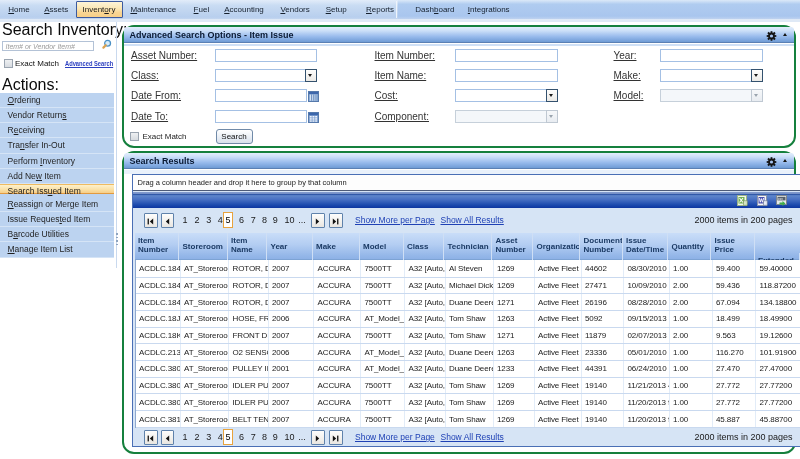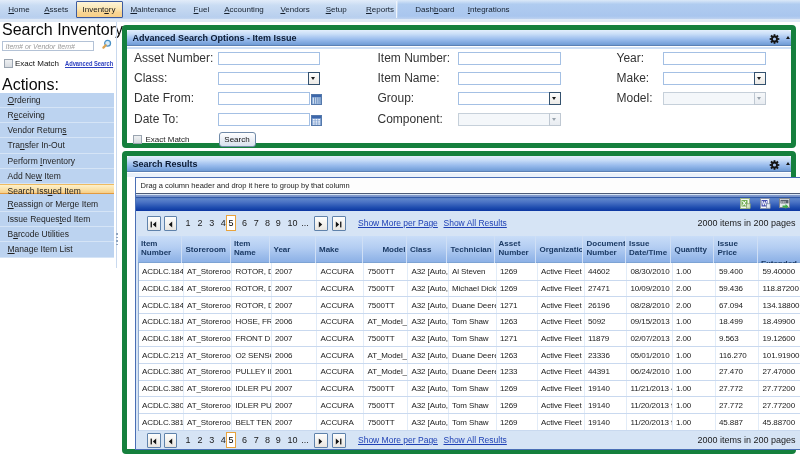--- a/index.html
+++ b/index.html
@@ -26,29 +26,29 @@
      font-size:7px;font-style:italic;color:#9a9a9a;line-height:9px;padding-left:3px;}
   #sb-check{left:4px;top:58.5px;width:9px;height:9px;border:1px solid #9aa4b0;background:linear-gradient(#eef0f2,#d7dbe0);}
   #actions{left:0;top:92.5px;width:113.5px;}
   #actions div{height:15.3px;line-height:15.3px;padding-left:7.5px;font-size:8.5px;color:#1f1f1f;
      background:#bcd3f0;border-bottom:1px solid rgba(255,255,255,.38);}
   #actions div.sel{background:linear-gradient(#fdf0cb 0%,#fae3ab 45%,#f7d08b 85%,#f6ca80 100%);
      border-top:1px solid #eebb60;border-bottom:3px solid #bcd3f0;height:12.3px;line-height:12.3px;
      box-shadow:inset 0 -1px 0 #e29a3f;}
 
   
-  .panel{border:5px solid #15803d;border-radius:4px;background:#fff;}
+  .panel{border:2px solid #15803d;border-radius:12px;background:#fff;}
   .phead{left:0;top:0;width:100%;height:16px;
     background:linear-gradient(#e3eefc 0%,#cbdff8 25%,#9abced 62%,#7aa4dc 90%,#6f9bd4 100%);
     border-bottom:1px solid #5b80b4;border-radius:3px 3px 0 0;
     font-size:9px;font-weight:bold;color:#0a1a33;line-height:16px;padding-left:6px;}
   .coll{width:0;height:0;border-left:2.8px solid transparent;border-right:2.8px solid transparent;border-bottom:3.2px solid #141414;}
 
   
-  .lbl{font-size:12px;color:#333;height:13px;line-height:13px;}
+  .lbl{font-size:10px;color:#333;height:13px;line-height:13px;text-decoration:underline;}
   .inp{border:1px solid #a4c0e4;background:#fff;height:13px;}
   .combo{border:1px solid #a4c0e4;background:#fff;height:13px;}
   .combo .btn{position:absolute;right:-1px;top:-1px;width:12.5px;height:13px;border:1px solid #33516e;
      background:linear-gradient(#fdfdfc,#eceae6);}
   .combo .btn:after{content:"";position:absolute;left:2.8px;top:4px;width:0;height:0;
      border-left:2.7px solid transparent;border-right:2.7px solid transparent;border-top:3.4px solid #1a1a1a;}
   .combo.dis{border-color:#c6d0da;background:#f4f7fa;}
   .combo.dis .btn{border:1px solid #bfc8d2;background:linear-gradient(#f6f8fa,#e8ecf1);}
   .combo.dis .btn:after{border-top-color:#9aa4ae;}
 
@@ -95,22 +95,22 @@
     <circle cx="6.6" cy="5.2" r="2.9" fill="#d6ecfa" stroke="#4a8fc4" stroke-width="1.3"></circle>
     <line x1="2.4" y1="9.6" x2="4.8" y2="7.2" stroke="#dba24f" stroke-width="2.2" stroke-linecap="round"></line>
   </svg>
   <div class="abs" style="left:115.5px;top:22px;width:1px;height:246px;background:#c9d9ee;"></div>
   <div class="abs" id="sb-check"></div>
   <div class="abs" style="left:15px;top:57.5px;font-size:8px;color:#111;line-height:11px;">Exact Match</div>
   <div class="abs" style="left:64.5px;top:59.5px;font-size:7px;font-weight:bold;color:#2b3fc0;text-decoration:underline;transform:scaleX(.82);transform-origin:0 0;white-space:nowrap;">Advanced Search</div>
   <div class="abs sbhead" style="left:2px;top:75.5px;">Actions:</div>
   <div class="abs" id="actions">
     <div><u>O</u>rdering</div>
+    <div>Vendor Return<u>s</u></div>
     <div>R<u>e</u>ceiving</div>
-    <div>Vendor Return<u>s</u></div>
     <div>Tra<u>n</u>sfer In-Out</div>
     <div>Perform <u>I</u>nventory</div>
     <div>Add Ne<u>w</u> Item</div>
     <div class="sel">Search Iss<u>u</u>ed Item</div>
     <div><u>R</u>eassign or Merge Item</div>
     <div>Issue Reques<u>t</u>ed Item</div>
     <div>B<u>a</u>rcode Utilities</div>
     <div><u>M</u>anage Item List</div>
   </div>
   <div class="abs" style="left:116px;top:233px;width:2px;height:14px;
@@ -168,21 +168,21 @@
     </svg>
     <div class="abs" style="left:6px;top:105px;width:9px;height:9px;border:1px solid #9aa4b0;background:linear-gradient(#eef0f2,#d7dbe0);"></div>
     <div class="abs" style="left:19px;top:102.5px;font-size:8px;color:#222;line-height:14px;">Exact Match</div>
     <div class="abs" style="left:92px;top:102px;width:37px;height:15px;border:1px solid #708aa8;border-radius:3px;
         background:linear-gradient(#ffffff,#e9eef5 55%,#d8e1ec);text-align:center;line-height:14px;font-size:8px;color:#111;">Search</div>
 
     <div class="abs lbl" style="left:251px;top:21.5px;">Item Number:</div>
     <div class="abs inp" style="left:331.5px;top:21.5px;width:103px;"></div>
     <div class="abs lbl" style="left:251px;top:41.9px;">Item Name:</div>
     <div class="abs inp" style="left:331.5px;top:41.9px;width:103px;"></div>
-    <div class="abs lbl" style="left:251px;top:62.3px;">Group:</div>
+    <div class="abs lbl" style="left:251px;top:62.3px;">Cost:</div>
     <div class="abs combo" style="left:331.5px;top:62.3px;width:103px;">
         <div class="btn"></div>
       </div>
     <div class="abs lbl" style="left:251px;top:82.7px;">Component:</div>
     <div class="abs combo dis" style="left:331.5px;top:82.7px;width:103px;">
         <div class="btn"></div>
       </div>
 
     <div class="abs lbl" style="left:490px;top:21.5px;">Year:</div>
     <div class="abs inp" style="left:536.5px;top:21.5px;width:103px;"></div>
@@ -269,21 +269,21 @@
         <div class="abs lnk" style="left:222.5px;top:39.7px;">Show More per Page</div>
         <div class="abs lnk" style="left:308px;top:39.7px;">Show All Results</div>
         <div class="abs" style="left:515px;top:39.7px;width:145px;text-align:right;font-size:9px;color:#1a1a1a;">2000 items in 200 pages</div>
 
       <div class="abs" id="thdr">
           <div class="hc" style="left:0px;width:44.5px;padding-top:3px;">Item<br>Number</div>
           <div class="hc" style="left:44.5px;width:48.5px;padding-top:9px;">Storeroom</div>
           <div class="hc" style="left:93.0px;width:39.5px;padding-top:3px;">Item<br>Name</div>
           <div class="hc" style="left:132.5px;width:45.5px;padding-top:9px;">Year</div>
           <div class="hc" style="left:178.0px;width:47px;padding-top:9px;">Make</div>
-          <div class="hc" style="left:225.0px;width:44px;padding-top:9px;text-align:right;">Model</div>
+          <div class="hc" style="left:225.0px;width:44px;padding-top:9px;">Model</div>
           <div class="hc" style="left:269.0px;width:40.5px;padding-top:9px;">Class</div>
           <div class="hc" style="left:309.5px;width:48px;padding-top:9px;">Technician</div>
           <div class="hc" style="left:357.5px;width:41px;padding-top:3px;">Asset<br>Number</div>
           <div class="hc" style="left:398.5px;width:47px;padding-top:9px;">Organization</div>
           <div class="hc" style="left:445.5px;width:42.5px;padding-top:3px;">Document<br>Number</div>
           <div class="hc" style="left:488.0px;width:45.5px;padding-top:3px;">Issue<br>Date/Time</div>
           <div class="hc" style="left:533.5px;width:43px;padding-top:9px;">Quantity</div>
           <div class="hc" style="left:576.5px;width:43.5px;padding-top:3px;">Issue<br>Price</div>
           <div class="hc" style="left:620.0px;width:45px;padding-top:3px;margin-top:20px;">Extended<br>Cost</div>
         </div>

